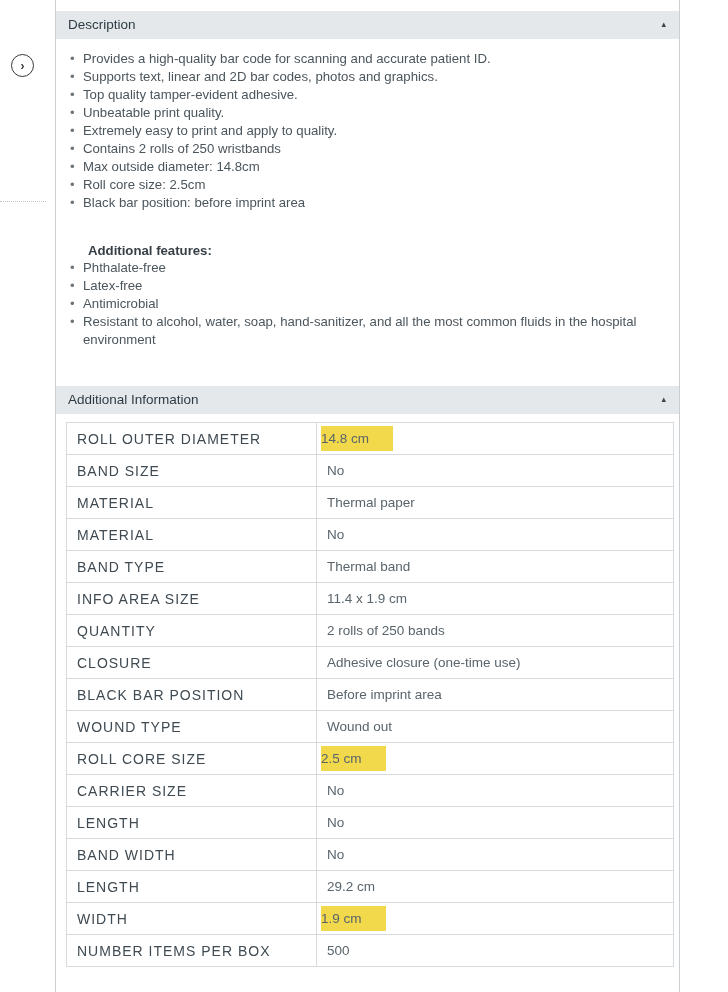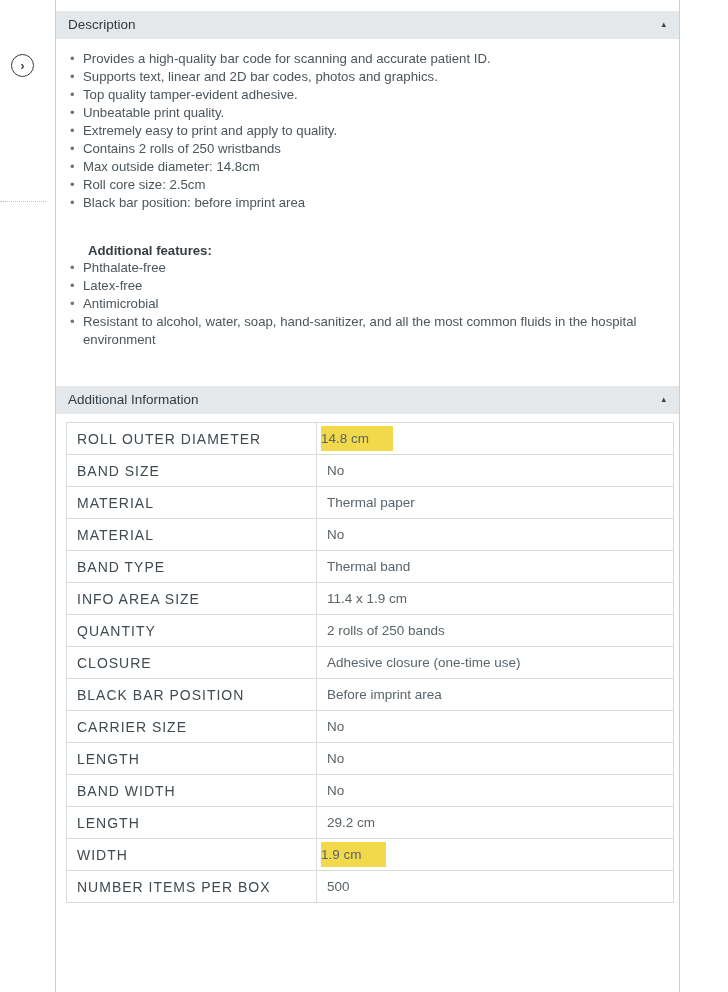--- a/index.html
+++ b/index.html
@@ -188,20 +188,28 @@
         </tr>
         <tr>
           <td class="attr-label">CLOSURE</td>
           <td class="attr-value">Adhesive closure (one-time use)</td>
         </tr>
         <tr>
           <td class="attr-label">BLACK BAR POSITION</td>
           <td class="attr-value">Before imprint area</td>
         </tr>
         <tr>
+          <td class="attr-label">WOUND TYPE</td>
+          <td class="attr-value">Wound out</td>
+        </tr>
+        <tr>
+          <td class="attr-label">ROLL CORE SIZE</td>
+          <td class="attr-value"><span class="highlight" style="background: rgb(242, 217, 75);">2.5 cm</span></td>
+        </tr>
+        <tr>
           <td class="attr-label">CARRIER SIZE</td>
           <td class="attr-value">No</td>
         </tr>
         <tr>
           <td class="attr-label">LENGTH</td>
           <td class="attr-value">No</td>
         </tr>
         <tr>
           <td class="attr-label">BAND WIDTH</td>
           <td class="attr-value">No</td>

